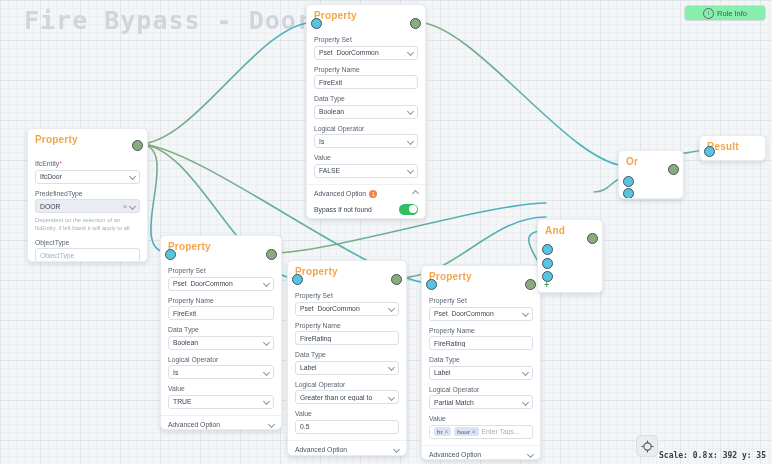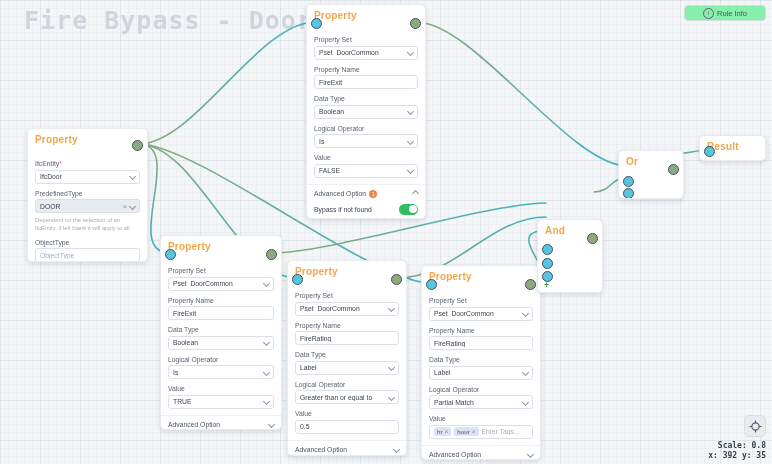--- a/index.html
+++ b/index.html
@@ -67,21 +67,21 @@
   .byprow{display:flex;align-items:center;margin-top:6px;font-size:6.8px;color:#3d4553;}
   .toggle{width:19px;height:11px;border-radius:6px;background:#2fbf62;position:relative;flex:none;}
   .toggle::after{content:"";position:absolute;right:1.5px;top:1.5px;width:8px;height:8px;border-radius:50%;background:#fff;}
   .tag{background:#dde2f4;border-radius:2.5px;padding:1px 3px;font-size:6.2px;color:#4a5568;
     display:flex;align-items:center;gap:2px;margin-right:3px;flex:none;}
   .tag .xicon{font-size:6.5px;margin-left:0;}
   .ph{color:#a8aeb9;}
   .plus{position:absolute;left:6px;bottom:2px;color:#4aa153;font-size:9px;font-weight:bold;}
   .statusbox{
     position:absolute;right:6px;bottom:4px;z-index:5;
-    display:flex;flex-direction:column;align-items:flex-end;gap:1px;
+    display:flex;flex-direction:row;align-items:flex-end;gap:1px;
     font-family:"DejaVu Sans Mono",monospace;font-size:8px;font-weight:bold;color:#33404d;
   }
   .locate-btn{width:22px;height:22px;border-radius:5px;background:#e9ecef;border:1px solid #dadde2;
     display:flex;align-items:center;justify-content:center;margin-bottom:3px;padding:0;}
 </style>
 </head>
 <body>
 
 <h1 class="title">Fire Bypass - Door</h1>
 

